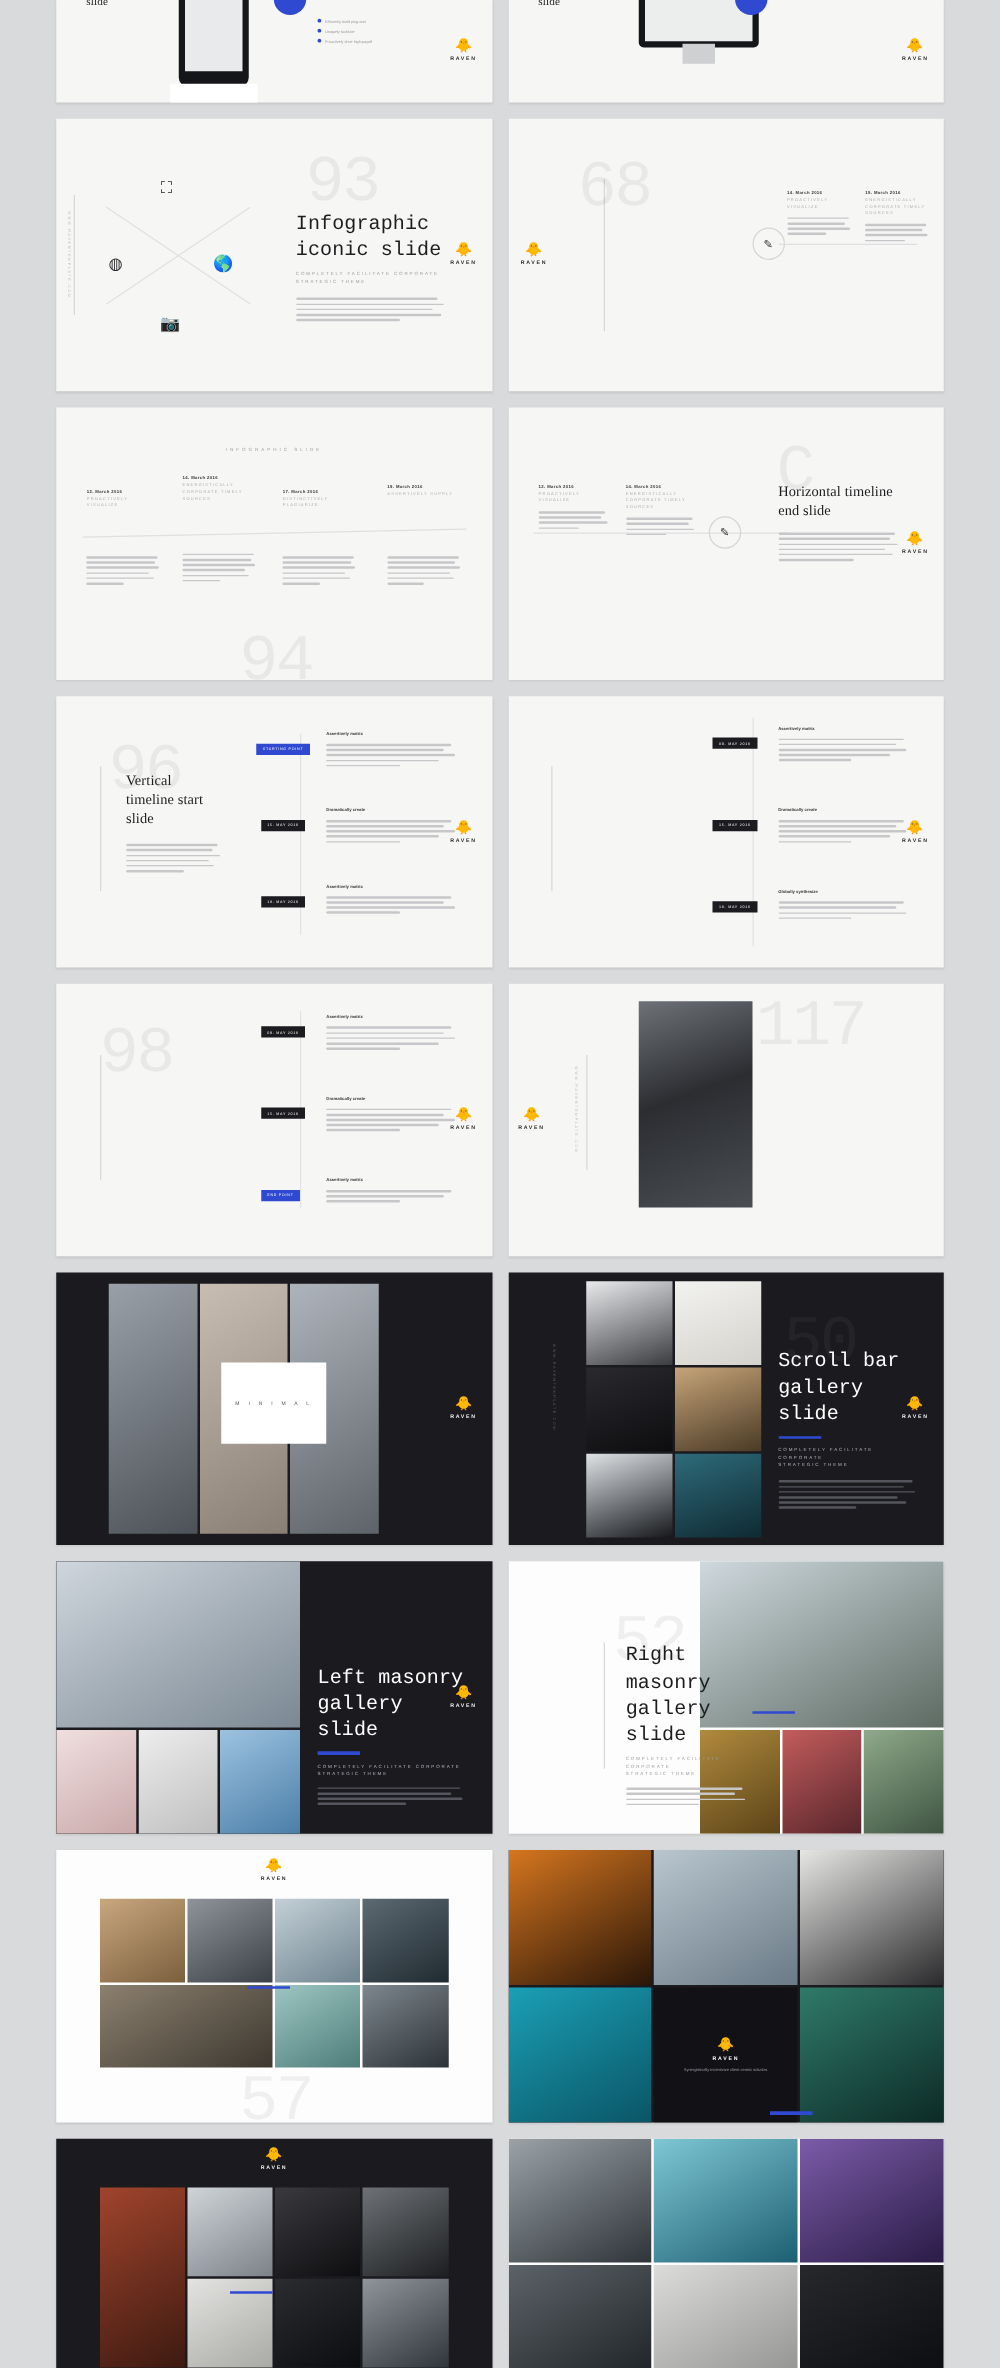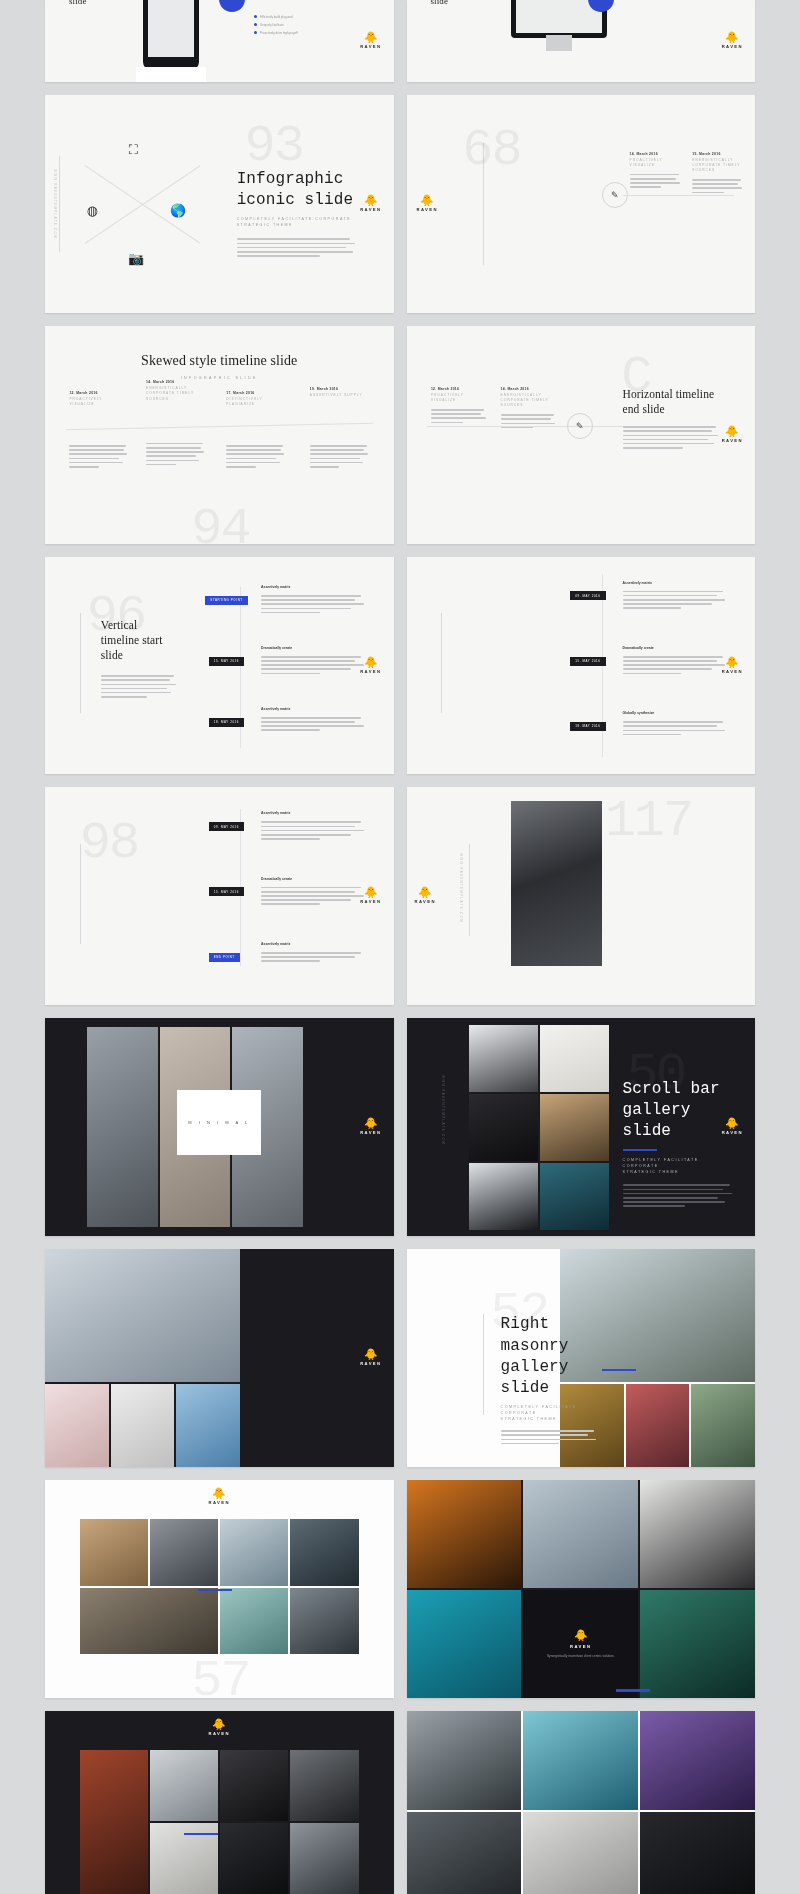--- a/index.html
+++ b/index.html
@@ -280,21 +280,20 @@
     </div>
   </div>
 </div>
 
 <div style="height:13px"></div>
 
 <div class="grid">
 
   <div class="slide">
     <div style="position:absolute;left:0;right:0;top:12%;text-align:center">
-      <div class="title xl">Skewed style timeline slide</div>
       <div class="subtitle" style="letter-spacing:2.4px">INFOGRAPHIC SLIDE</div>
     </div>
     <div class="hline" style="left:6%;right:6%;top:46%;transform:rotate(-1.2deg)"></div>
     <div class="tnode" style="left:7%;top:30%;width:17%">
       <div class="dt">12. March 2016</div>
         <div class="hd">PROACTIVELY VISUALIZE</div>
     </div>
     <div class="tnode" style="left:29%;top:25%;width:17%">
       <div class="dt">14. March 2016</div>
         <div class="hd">ENERGISTICALLY CORPORATE TIMELY SOURCES</div>
@@ -598,20 +597,32 @@
 <div style="height:13px"></div>
 
 <div class="grid">
 
   <div class="slide dark">
     <div class="gal" style="left:0;top:0;width:56%;height:100%;grid-template-columns:1fr 1fr 1fr;grid-template-rows:1.6fr 1fr">
       <div style="grid-column:1/4;background:linear-gradient(150deg,#cfd6dd,#7b8893)"></div>
       <div style="background:linear-gradient(150deg,#f0dfe0,#caa9a9)"></div>
       <div style="background:linear-gradient(150deg,#ededed,#bfbfbf)"></div>
       <div style="background:linear-gradient(150deg,#9cc2e0,#4b7ea8)"></div>
+    </div>
+    <div style="position:absolute;left:60%;top:38%;width:34%">
+      <div class="title lg">Left masonry gallery slide</div>
+      <div class="accent"></div>
+      <div class="subtitle" style="margin-top:2px">COMPLETELY FACILITATE CORPORATE</div>
+      <div class="subtitle" style="margin-top:0">STRATEGIC THEME</div>
+      <div class="lines" style="margin-top:8px">
+        <i style="width:96%"></i>
+          <i style="width:90%"></i>
+          <i style="width:98%"></i>
+          <i style="width:60%"></i>
+      </div>
     </div>
     <div class="raven">
       <span class="bird">🐥</span>
       <span class="wm">RAVEN</span>
     </div>
   </div>
 
   <div class="slide white">
     <div class="gal" style="right:0;top:0;width:56%;height:100%;grid-template-columns:1fr 1fr 1fr;grid-template-rows:1.6fr 1fr">
       <div style="grid-column:1/4;background:linear-gradient(150deg,#cfd9de,#5d6b63)"></div>

